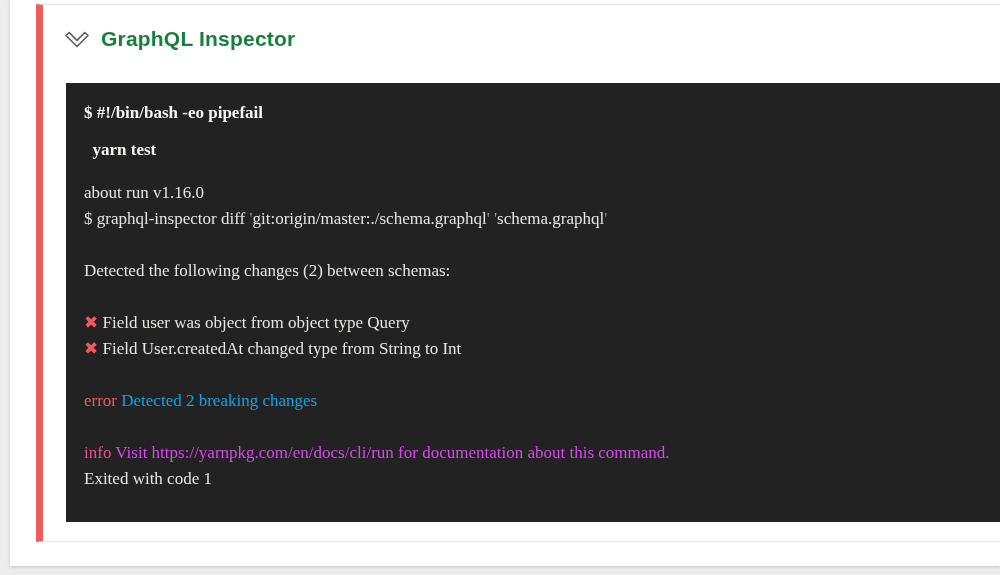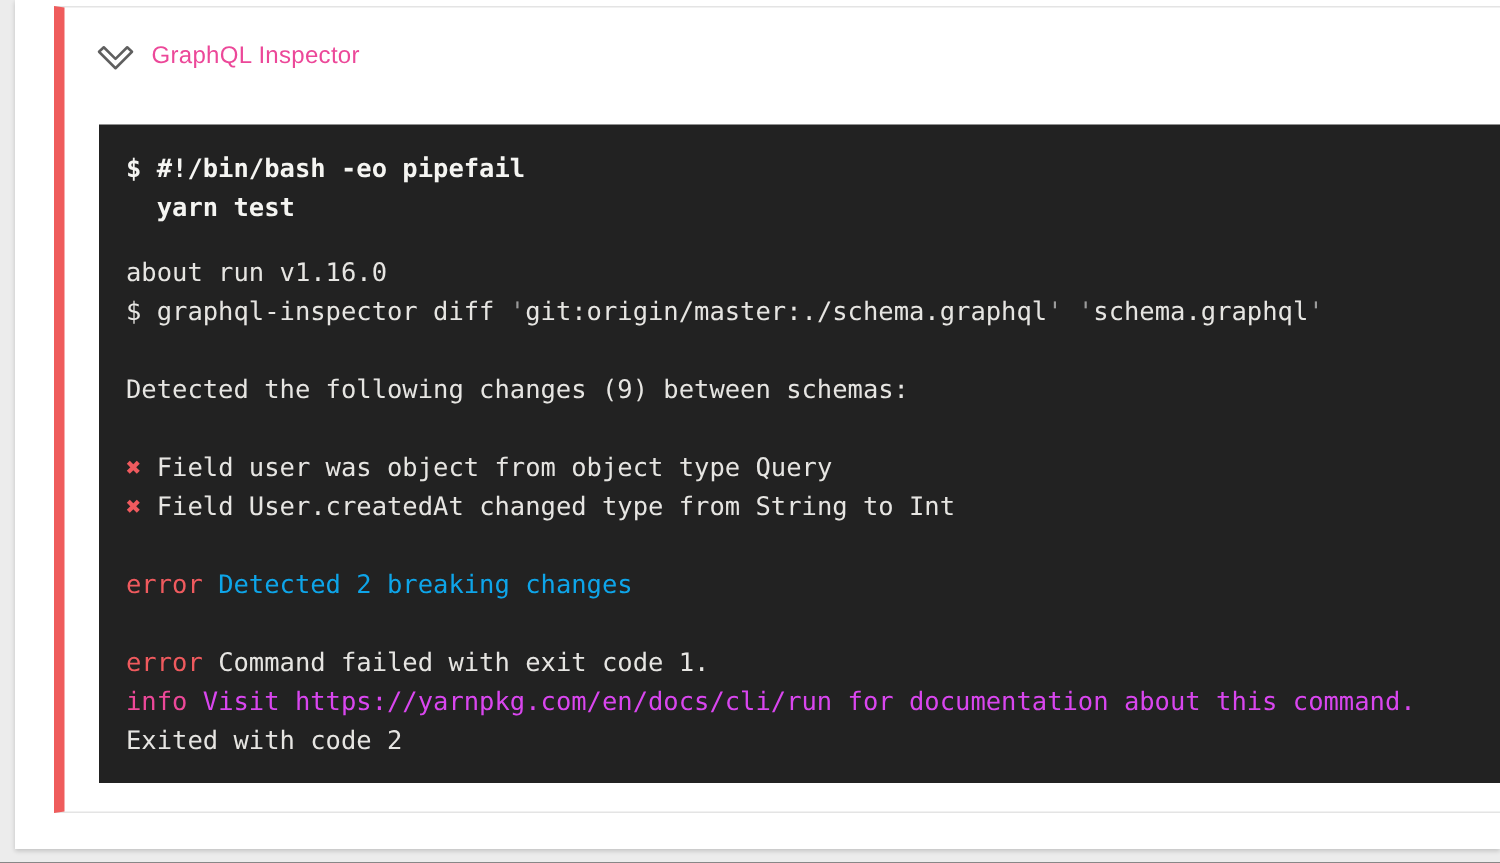--- a/index.html
+++ b/index.html
@@ -33,69 +33,68 @@
     padding: 22px 0 0 21px;
     cursor: pointer;
   }
   .collapse-icon {
     width: 26px; height: 22px;
     flex: 0 0 auto;
     display: block;
   }
   .card-title {
     margin-left: 11px;
-    font-size: 16px;
-    font-weight: 400;
-    color: #ec4899;
+    font-size: 21px;
+    font-weight: 700;
+    color: #15803d;
     letter-spacing: 0.2px;
   }
   .terminal {
     position: absolute;
     left: 23px; right: 0;
     top: 78px;
     height: 439px;
     background: #222222;
     padding: 17px 18px 18px 18px;
     overflow: hidden;
   }
   .terminal pre, .terminal .t-block {
     margin: 0;
     font-family: "DejaVu Sans Mono", "Liberation Mono", monospace;
     font-size: 17px;
     line-height: 26px;
   }
   .t-block.cmd { font-weight: 700; margin-bottom: 17px; }
-  .t-line { white-space: pre; min-height: 26px; }
+  .t-line { white-space: pre; min-height: 26px; font-family: Liberation Serif, serif; }
 </style>
 </head>
 <body>
 
 <div class="panel">
   <div class="card">
     <div class="card-header">
       <svg class="collapse-icon" viewBox="0 0 26 22" xmlns="http://www.w3.org/2000/svg">
         <polygon points="2,7.5 13,18.5 24,7.5 20.8,4.5 13,12.3 5.2,4.5" fill="none" stroke="#5f5f5f" stroke-width="1.7" stroke-linejoin="round"></polygon>
       </svg>
       <span class="card-title">GraphQL Inspector</span>
     </div>
     <div class="terminal">
       <div class="t-block cmd">
           <div class="t-line" style="color: rgb(245, 245, 242);">$ #!/bin/bash -eo pipefail</div>
-          <div class="t-line" style="color: rgb(245, 245, 242);">  yarn test</div>
+          <div class="t-line" style="color: rgb(245, 245, 242); margin-top: 11px;">  yarn test</div>
         </div>
       <div class="t-block out">
           <div class="t-line"><span style="color: rgb(230, 229, 226);">about run v1.16.0</span></div>
           <div class="t-line"><span style="color: rgb(230, 229, 226);">$ graphql-inspector diff </span><span style="color: rgb(154, 154, 154);">'</span><span style="color: rgb(230, 229, 226);">git:origin/master:./schema.graphql</span><span style="color: rgb(154, 154, 154);">'</span><span style="color: rgb(230, 229, 226);"> </span><span style="color: rgb(154, 154, 154);">'</span><span style="color: rgb(230, 229, 226);">schema.graphql</span><span style="color: rgb(154, 154, 154);">'</span></div>
           <div class="t-line">&nbsp;</div>
-          <div class="t-line"><span style="color: rgb(230, 229, 226);">Detected the following changes (9) between schemas:</span></div>
+          <div class="t-line"><span style="color: rgb(230, 229, 226);">Detected the following changes (2) between schemas:</span></div>
           <div class="t-line">&nbsp;</div>
           <div class="t-line"><span style="color: rgb(239, 90, 94);">✖</span><span style="color: rgb(230, 229, 226);"> Field user was object from object type Query</span></div>
           <div class="t-line"><span style="color: rgb(239, 90, 94);">✖</span><span style="color: rgb(230, 229, 226); text-align: center;"> Field User.createdAt changed type from String to Int</span></div>
           <div class="t-line">&nbsp;</div>
           <div class="t-line"><span style="color: rgb(239, 90, 94);">error</span><span style="color: #0ea5e9;"> Detected 2 breaking changes</span></div>
           <div class="t-line">&nbsp;</div>
-          <div class="t-line"><span style="color: rgb(239, 90, 94);">error</span><span style="color: rgb(230, 229, 226);"> Command failed with exit code 1.</span></div>
           <div class="t-line"><span style="color: #ec4899;">info</span><span style="color: #d946ef; text-align: right;"> Visit https://yarnpkg.com/en/docs/cli/run for documentation about this command.</span></div>
-          <div class="t-line"><span style="color: rgb(230, 229, 226);">Exited with code 2</span></div>
+          <div class="t-line"><span style="color: rgb(230, 229, 226);">Exited with code 1</span></div>
         </div>
     </div>
   </div>
 </div>
 
 </body></html>

